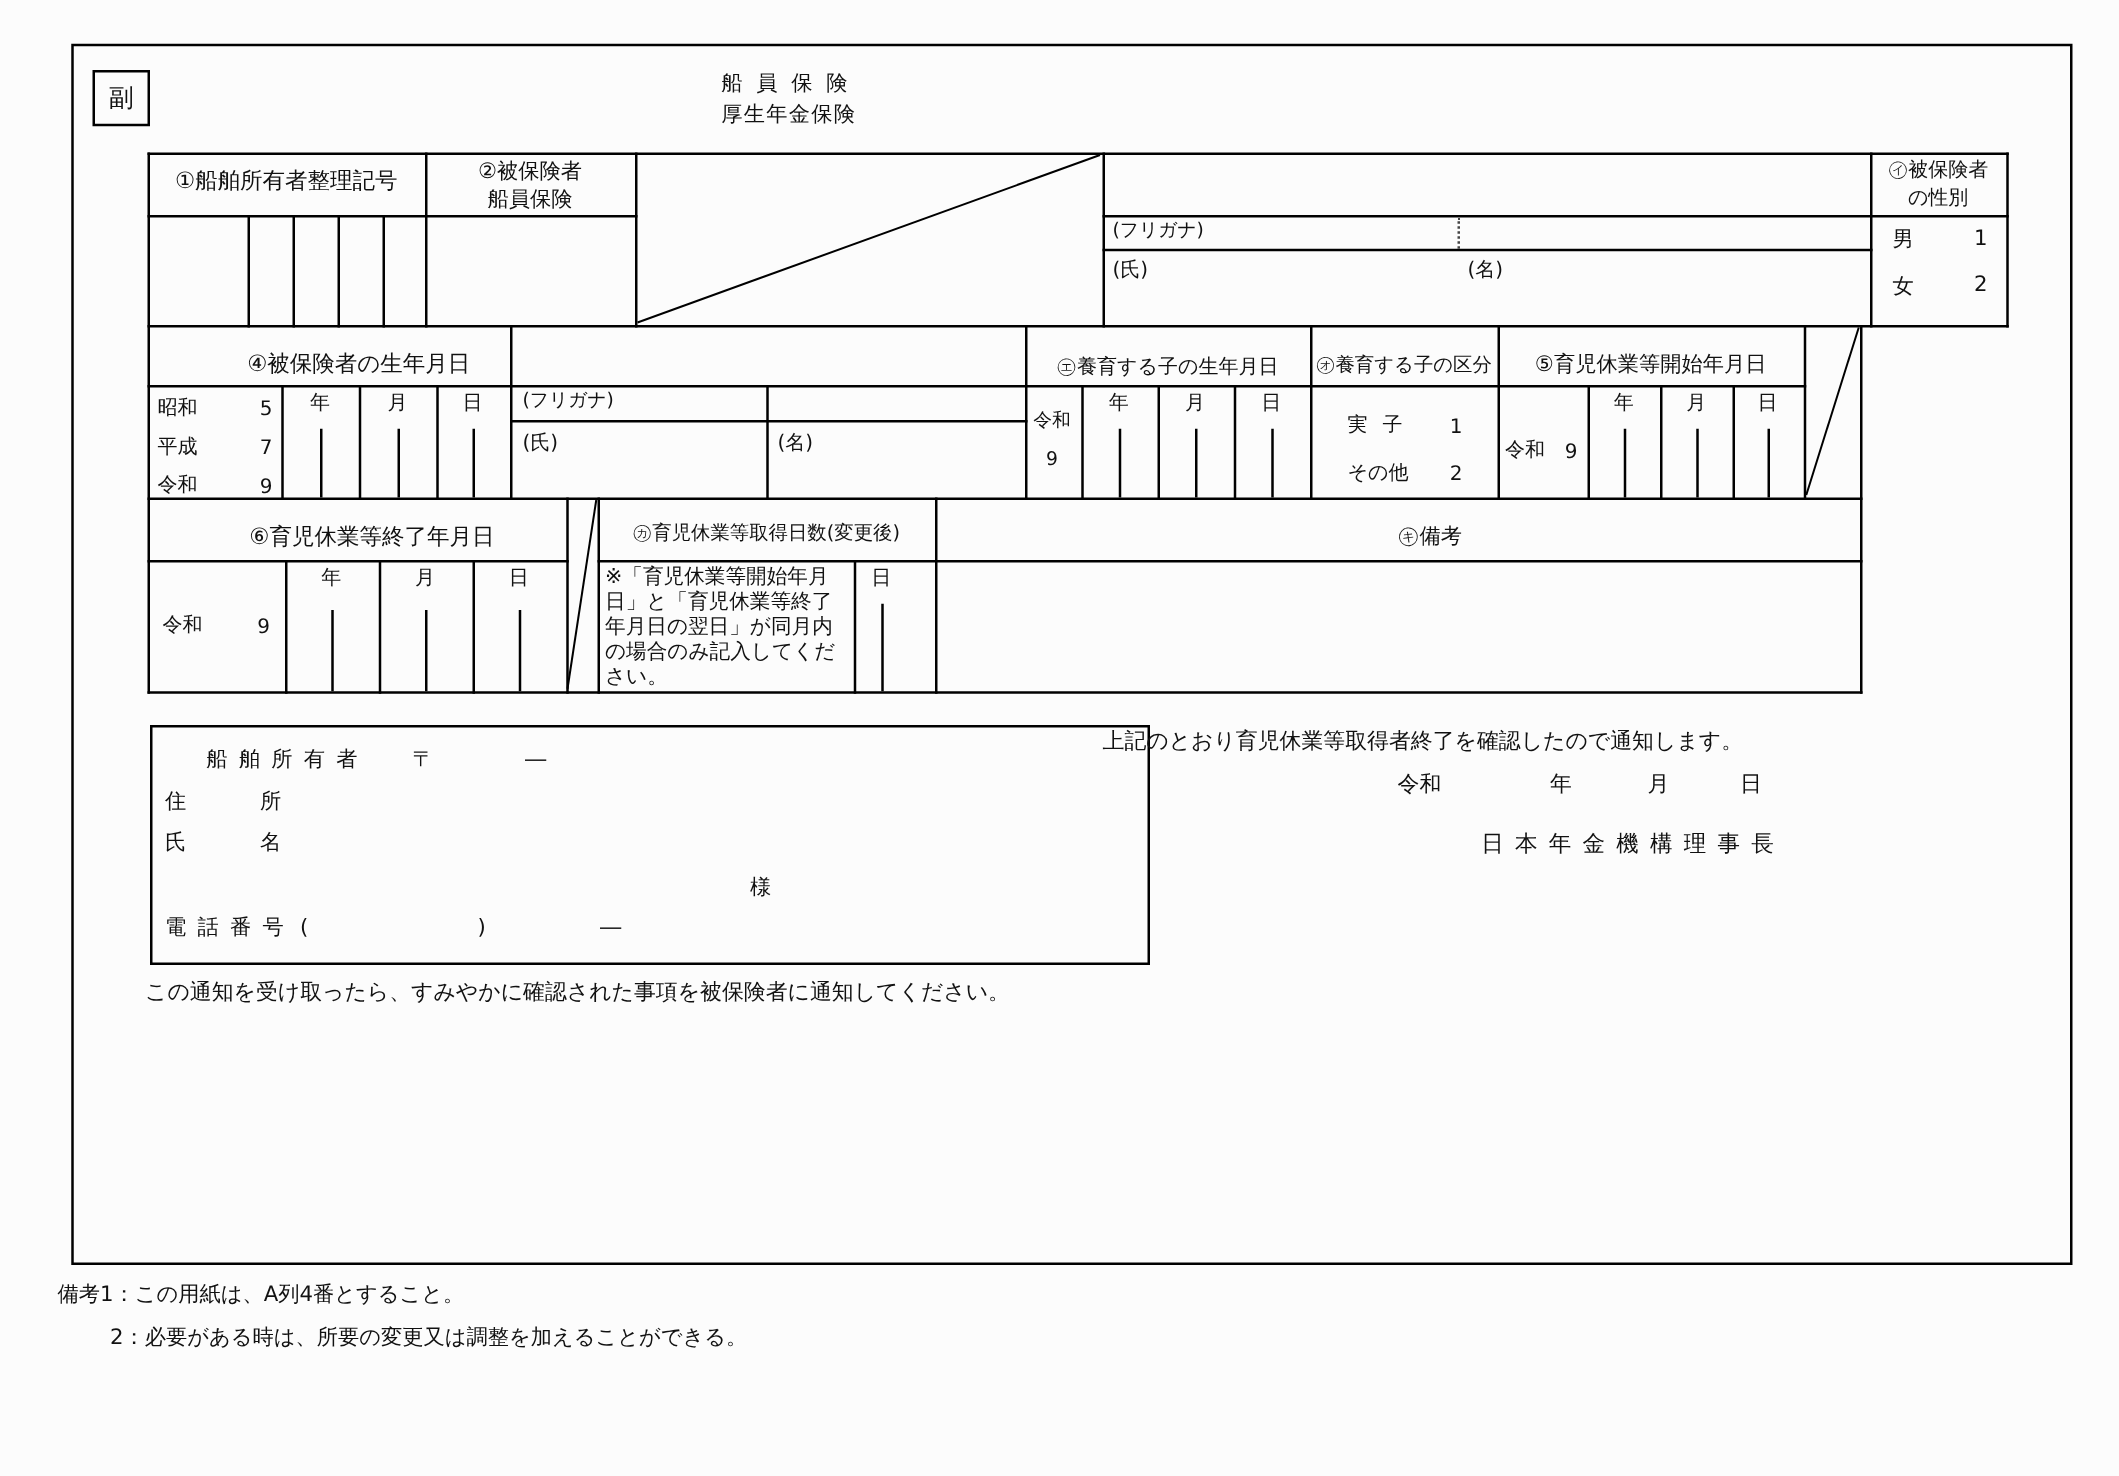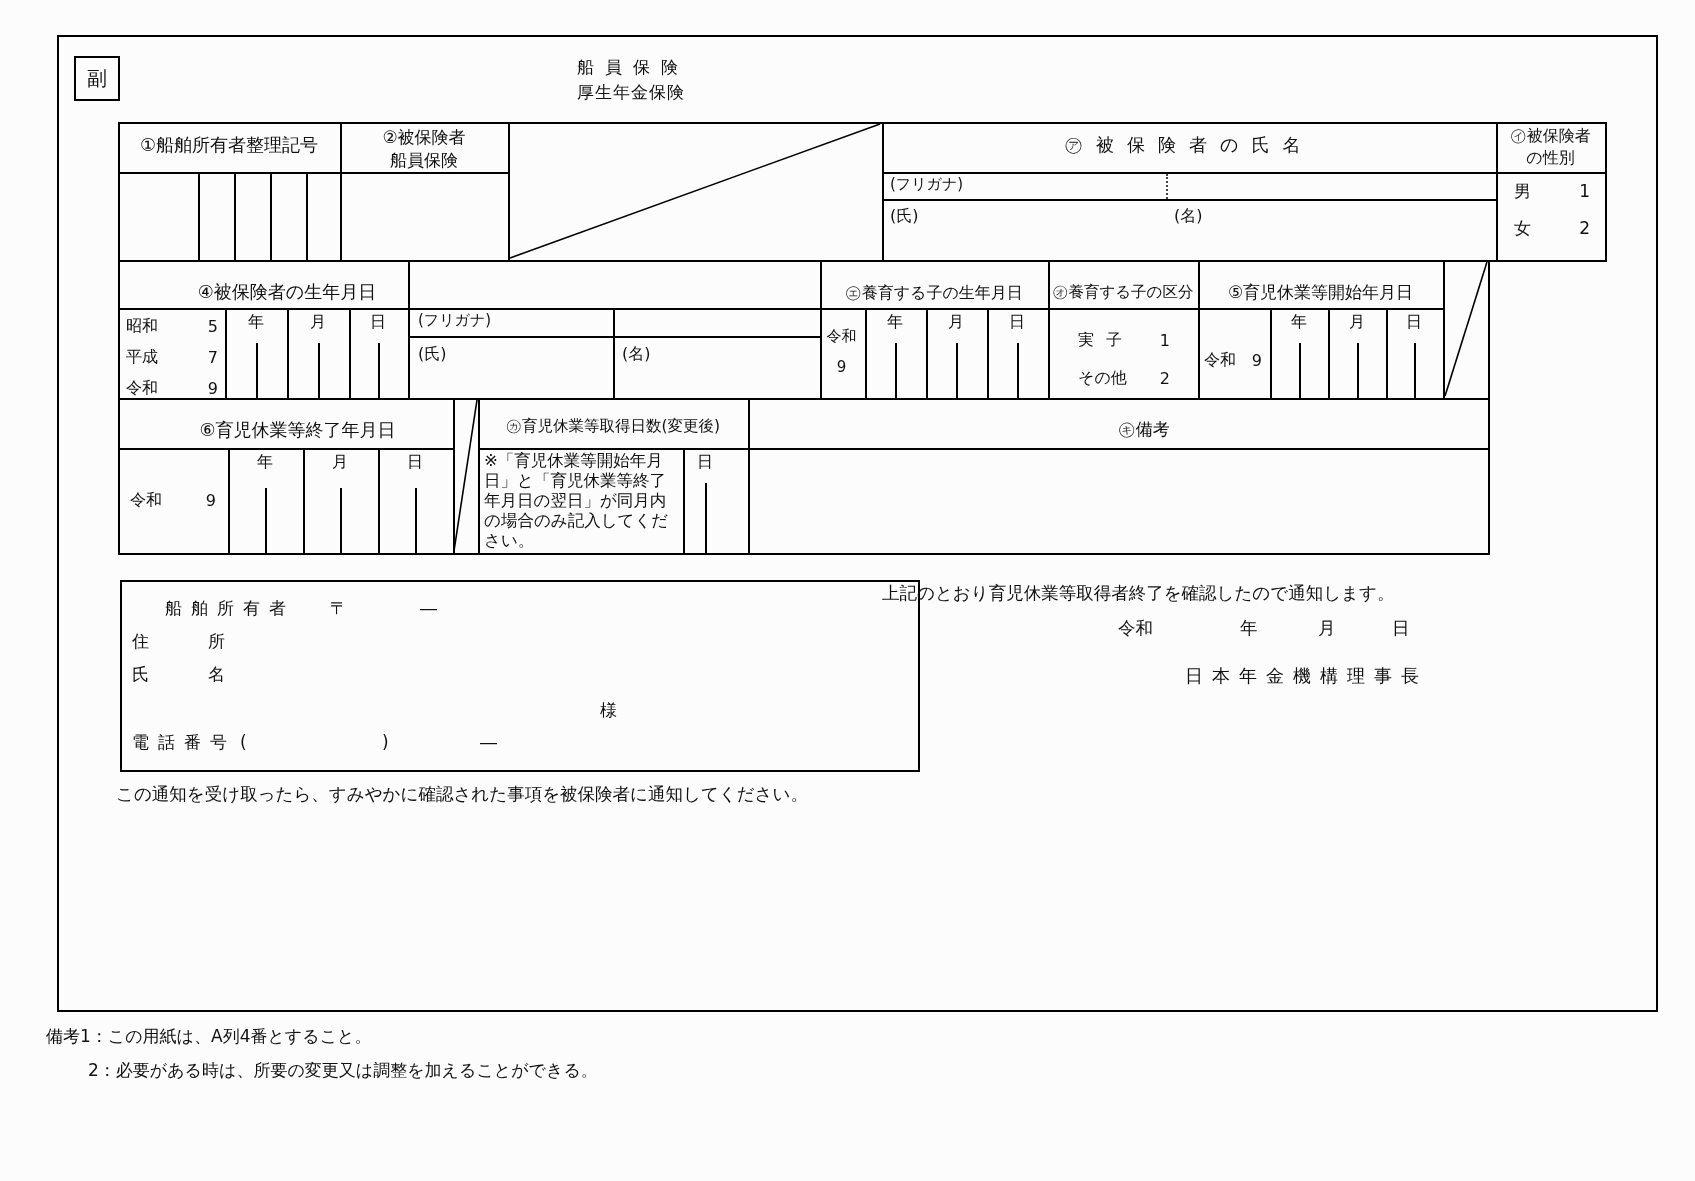--- a/index.html
+++ b/index.html
@@ -96,21 +96,20 @@
 
   <svg class="diag" width="1695" height="1181">
     <line x1="510" y1="258" x2="880" y2="124" stroke="#000" stroke-width="1.6"></line>
     <line x1="1445" y1="396" x2="1487" y2="262" stroke="#000" stroke-width="1.6"></line>
     <line x1="454" y1="551" x2="477" y2="400" stroke="#000" stroke-width="1.6"></line>
   </svg>
 
   <div class="lbl ctr" style="left:118px;top:134px;width:222px;font-size:18px;">①船舶所有者整理記号</div>
   <div class="lbl ctr" style="left:340px;top:127px;width:168px;font-size:17px;">②被保険者</div>
   <div class="lbl ctr" style="left:340px;top:150px;width:168px;font-size:17px;">船員保険</div>
-  <div class="lbl ctr" style="left:882px;top:134px;width:614px;font-size:18px;letter-spacing:13px;">㋐被保険者の氏名</div>
   <div class="lbl" style="left:890px;top:175px;font-size:15px;">(フリガナ)</div>
   <div class="lbl" style="left:890px;top:206px;font-size:16px;">(氏)</div>
   <div class="lbl" style="left:1174px;top:206px;font-size:16px;">(名)</div>
   <div class="lbl ctr" style="left:1496px;top:126px;width:109px;font-size:16px;">㋑被保険者</div>
   <div class="lbl ctr" style="left:1496px;top:148px;width:109px;font-size:16px;">の性別</div>
   <div class="flexrow" style="left:1514px;top:180px;width:76px;height:22px;font-size:17px;">
     <span>男</span>
     <span>1</span>
   </div>
   <div class="flexrow" style="left:1514px;top:217px;width:76px;height:22px;font-size:17px;">

